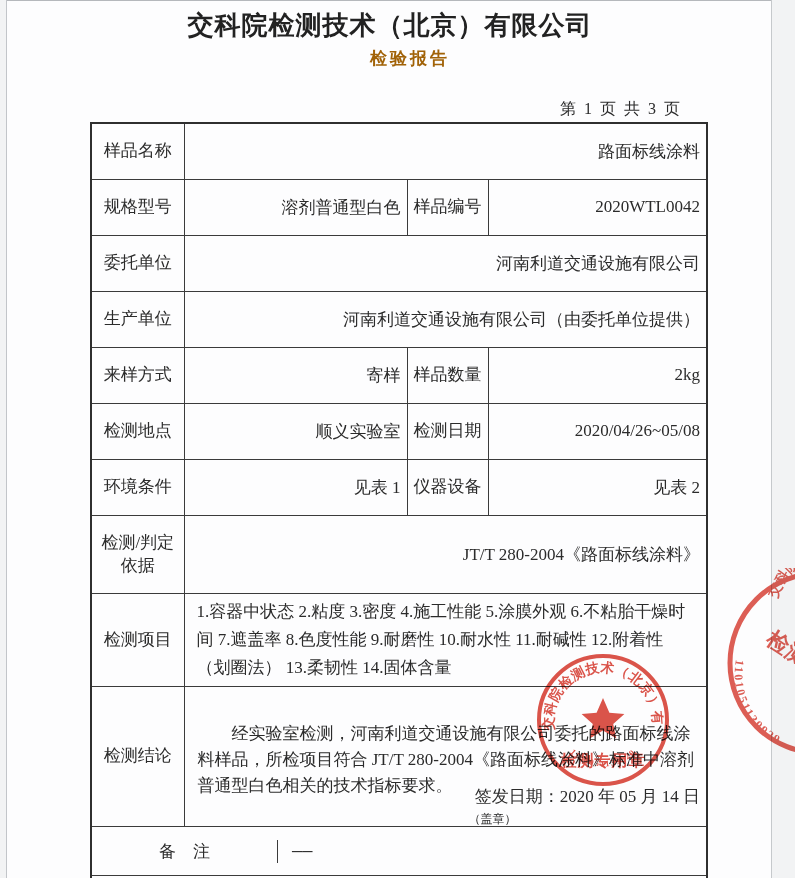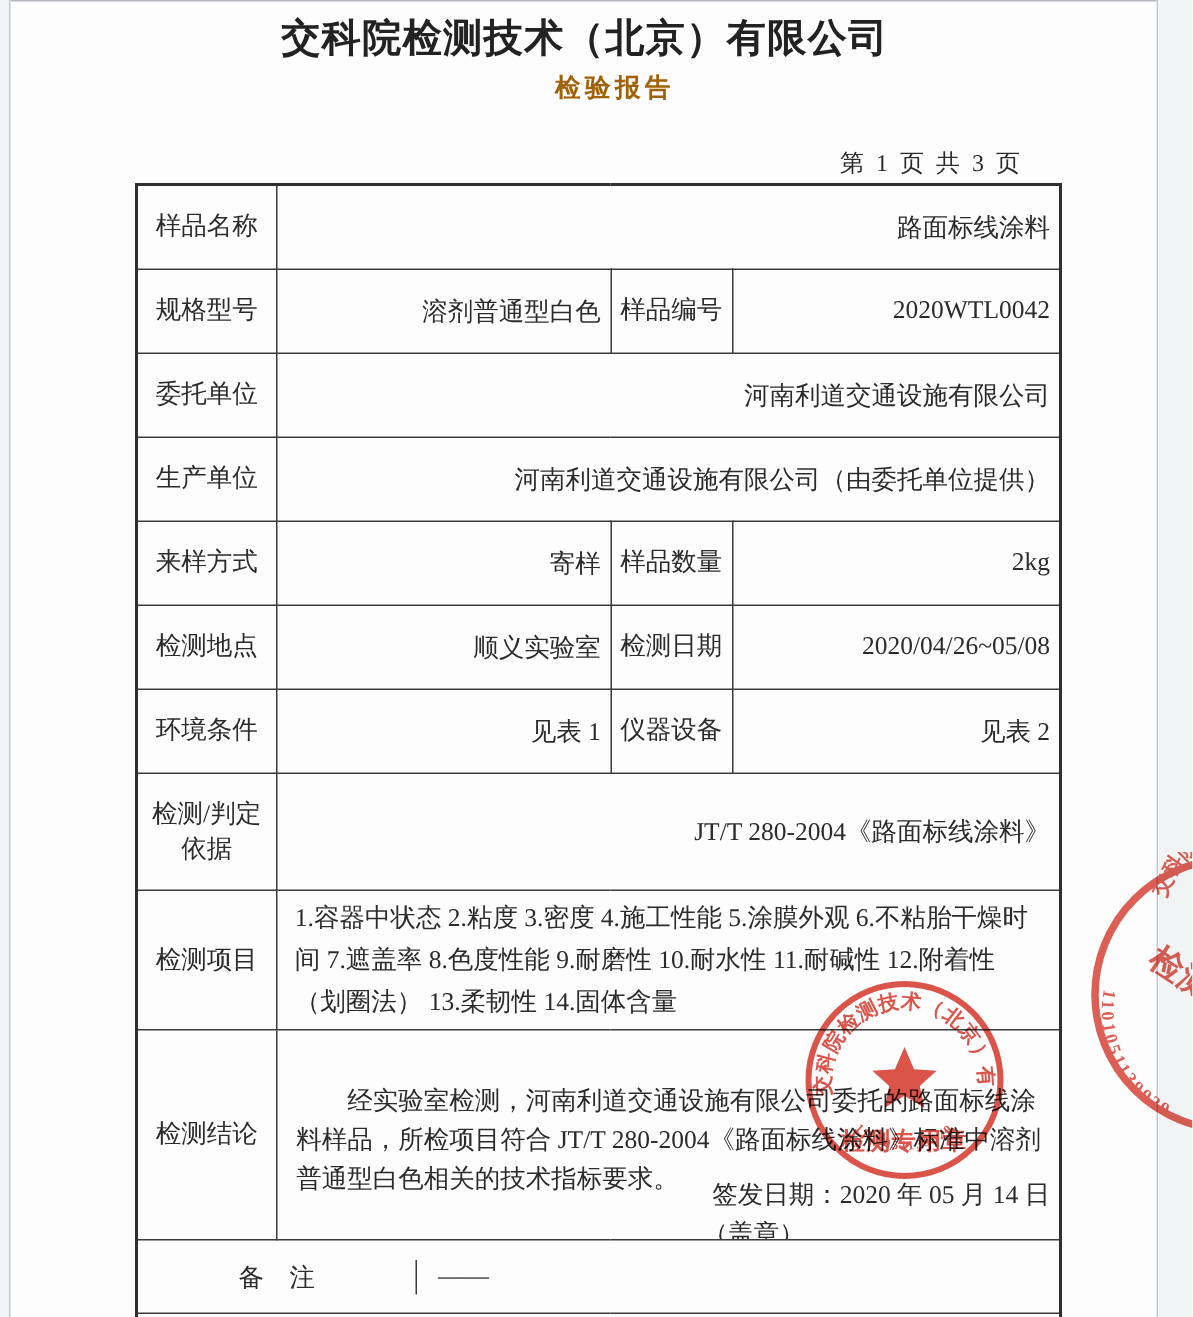--- a/index.html
+++ b/index.html
@@ -34,24 +34,24 @@
     font-size:17px;
   }
   table.report td{border:1px solid #3b3b3b;vertical-align:middle;overflow:hidden;}
   td.label{text-align:center;padding:0;}
   td.label .lbl{width:78px;margin:16px auto;line-height:1.35;}
   td.value{padding:2px 6px 2px 4px;text-align:right;}
   td.items-cell{padding:4px 12px;line-height:28px;vertical-align:middle;}
   td.conclusion-cell{position:relative;vertical-align:top;}
   .conclusion-text{text-indent:2em;padding:6px 10px 0 12px;line-height:26px;}
   .issue-date{position:absolute;top:98px;right:6px;font-size:17px;}
-  .seal-note{position:absolute;top:124px;left:284px;font-size:17px;}
+  .seal-note{position:absolute;top:124px;left:284px;font-size:12px;}
 
   td.remark-cell{padding:0;}
-  .remark-wrap{display:flex;height:100%;align-items:stretch;}
+  .remark-wrap{display:flex;height:100%;align-items:stretch;font-family:Liberation Mono, monospace;}
   .remark-label{width:185px;border-right:1px solid #3b3b3b;display:flex;align-items:center;justify-content:center;}
   .remark-value{flex:1;display:flex;align-items:center;padding-left:14px;}
 
   td.sign-cell{position:relative;padding:0;}
   .sig-label{position:absolute;top:24px;font-size:17px;}
   .hand{position:absolute;font-weight:bold;color:#191919;transform:rotate(-5deg) skewX(-6deg);white-space:nowrap;}
   .hand-reviewer{left:250px;top:8px;font-size:31px;letter-spacing:-2px;}
   .hand-approver{left:400px;top:6px;font-size:33px;letter-spacing:-3px;}
   .scribble{position:absolute;left:80px;top:6px;}
 

